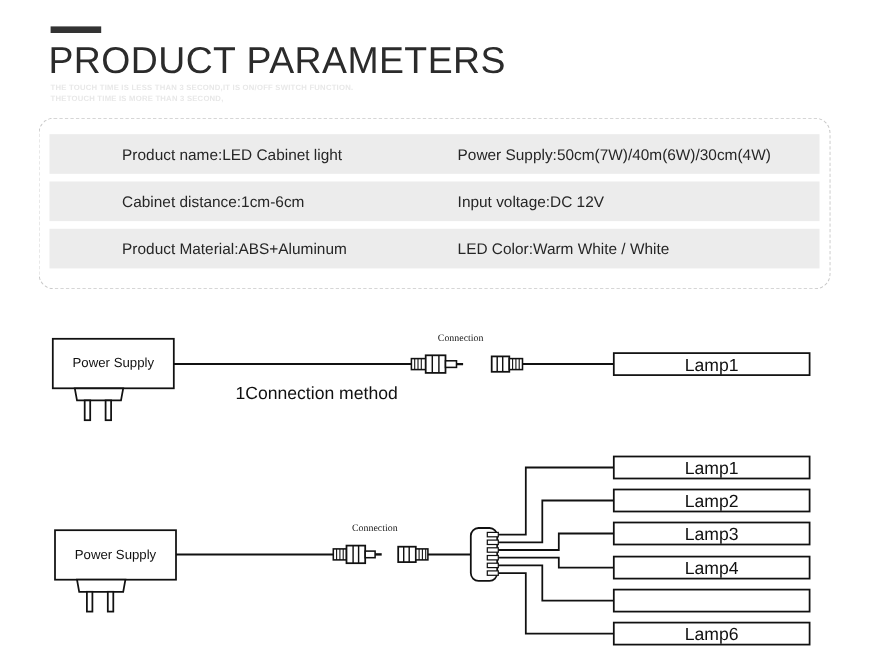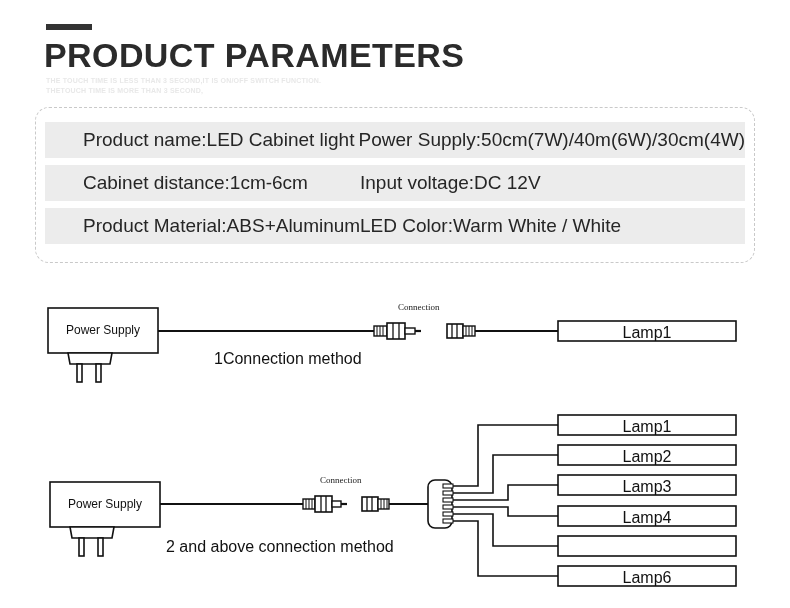--- a/index.html
+++ b/index.html
@@ -25,21 +25,21 @@
     top: 24px;
     width: 46px;
     height: 6px;
     background: #333333;
   }
   #page-title {
     position: absolute;
     left: 44px;
     top: 36px;
     font-size: 34px;
-    font-weight: bold;
+    font-weight: normal;
     letter-spacing: 0.4px;
     color: #2b2b2b;
     white-space: nowrap;
     font-family: "Liberation Sans", sans-serif;
     text-align: right;
   }
   #subtitle-block {
     position: absolute;
     left: 46px;
     top: 76px;
@@ -65,24 +65,25 @@
   }
   .spec-row {
     display: flex;
     height: 36px;
     background: #ececec;
     margin-bottom: 7px;
     align-items: center;
   }
   .spec-row:last-child { margin-bottom: 0; align-items: center; }
   .spec-cell {
-    font-size: 19px;
+    font-size: 14px;
     color: #262626;
     white-space: nowrap;
     font-family: "Liberation Sans", sans-serif;
+    margin-left: 28px;
   }
   .spec-cell.left  { width: 315px; padding-left: 38px; }
   .spec-cell.right { flex: 1; padding-left: 0px; }
 
   
   .diagram { position: absolute; left: 0; top: 0; }
   #diagram-1 { top: 280px; width: 790px; height: 115px; }
   #diagram-2 { top: 400px; width: 790px; height: 200px; }
 
   .dg-label {
@@ -256,14 +257,13 @@
   <div class="ps-text" style="left:62px; top:97px; width:86px; text-align:center;">Power Supply</div>
 
   <div class="dg-label" style="left:320px; top:75px;">Connection</div>
 
   <div class="lamp-text" style="left:558px; top:18px;  width:178px;">Lamp1</div>
   <div class="lamp-text" style="left:558px; top:48px;  width:178px;text-align:center;">Lamp2</div>
   <div class="lamp-text" style="left:558px; top:78px;  width:178px;">Lamp3</div>
   <div class="lamp-text" style="left:558px; top:109px; width:178px;">Lamp4</div>
   <div class="lamp-text" style="left:558px; top:169px; width:178px;">Lamp6</div>
 
-  <div class="caption" style="left:166px; top:138px;">2 and above connection method</div>
 </div>
 
 </body></html>

